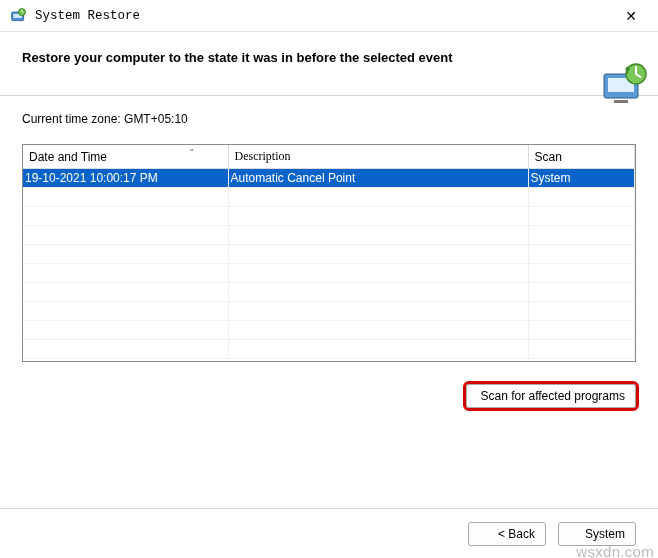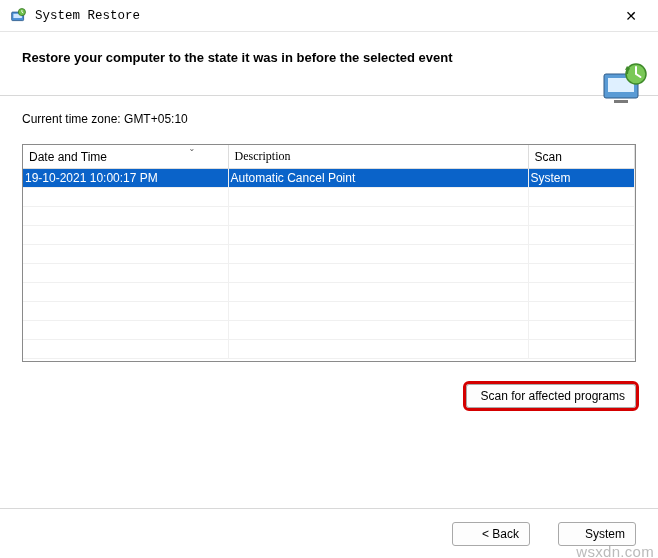--- a/index.html
+++ b/index.html
@@ -129,21 +129,21 @@
       outline-offset: 0;
     }
     .footer {
       position: absolute;
       bottom: 0; left: 0; right: 0;
       height: 50px;
       border-top: 1px solid #d8d8d8;
       display: flex;
       align-items: center;
       justify-content: flex-end;
-      gap: 28px;
+      gap: 12px;
       padding: 0 22px;
       background: #fff;
     }
     .watermark {
       position: absolute;
       right: 4px;
       top: 543px;
       font-size: 15px;
       color: #bbb;
       letter-spacing: 0.3px;

